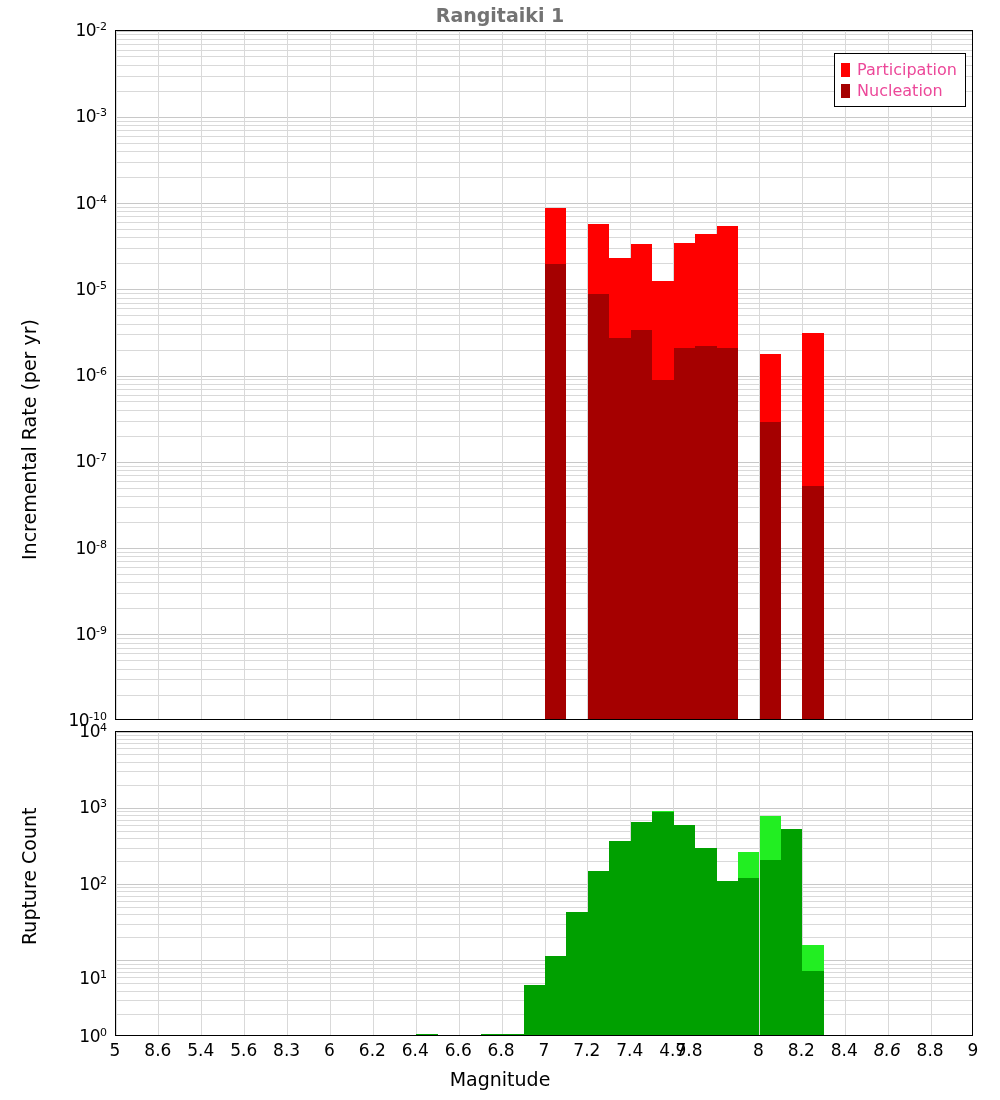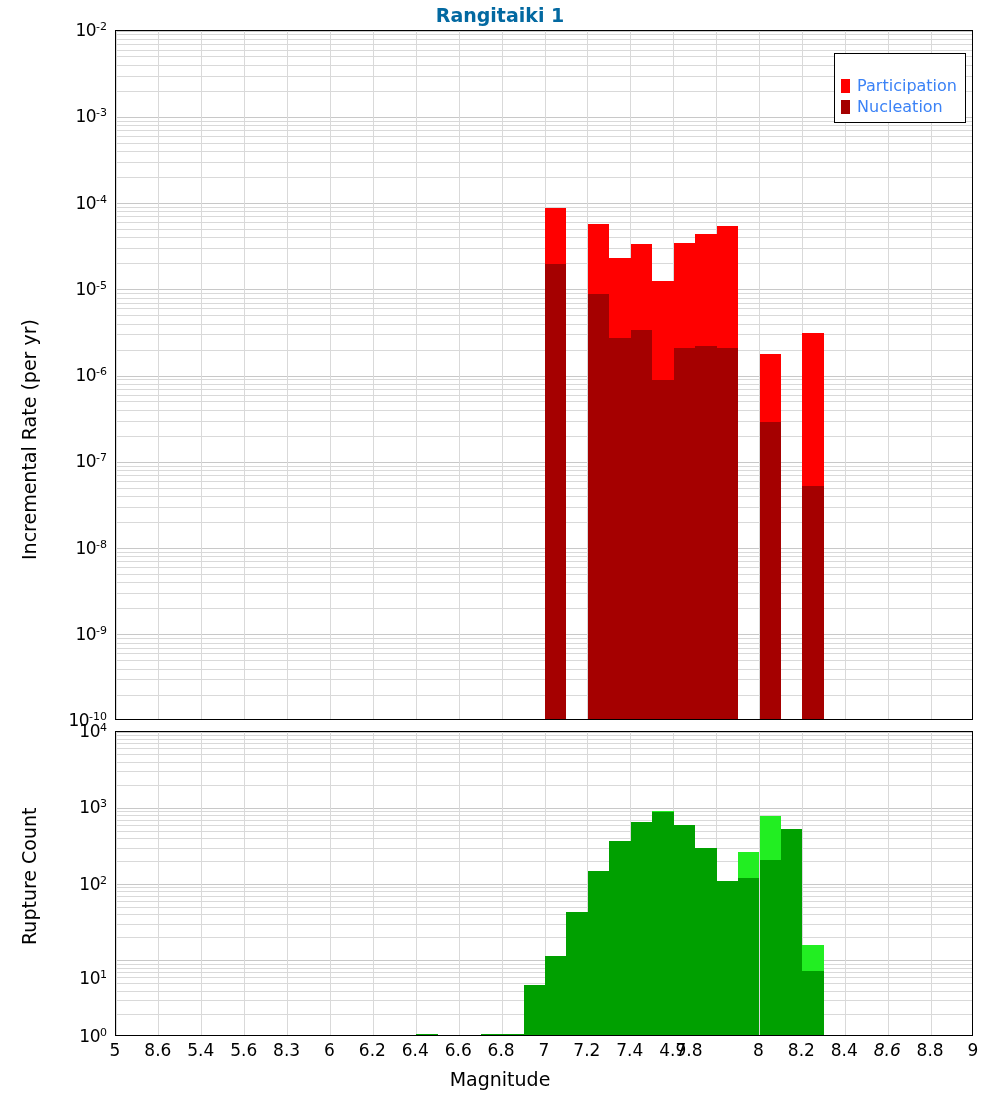--- a/index.html
+++ b/index.html
@@ -22,21 +22,21 @@
   }
 
   
   .fig-title {
     position: absolute;
     left: 0; top: 4px;
     width: 1000px;
     text-align: center;
     font-size: 19px;
     font-weight: bold;
-    color: #0369a1;
+    color: #737373;
   }
 
   
   .panel {
     position: absolute;
     box-sizing: border-box;
     border: 1px solid #000;
     background: #ffffff;
     overflow: hidden;
   }
@@ -139,24 +139,24 @@
     font-size: 19px;
     color: #000;
   }
 
   
   .legend {
     position: absolute;
     box-sizing: border-box;
     border: 1px solid #000;
     background: #fff;
-    padding: 21px 8px 5px 6px;
+    padding: 5px 8px 5px 6px;
     font-size: 16px;
     line-height: 21px;
-    color: #3b82f6;
+    color: #ec4899;
     text-align: center;
   }
   #legend-top { right: 6px; top: 22px; }
   #legend-bottom { left: 6px; top: 22px; }
   .legend-row {
     display: flex;
     align-items: center;
     white-space: nowrap;
   }
   .legend-swatch {

